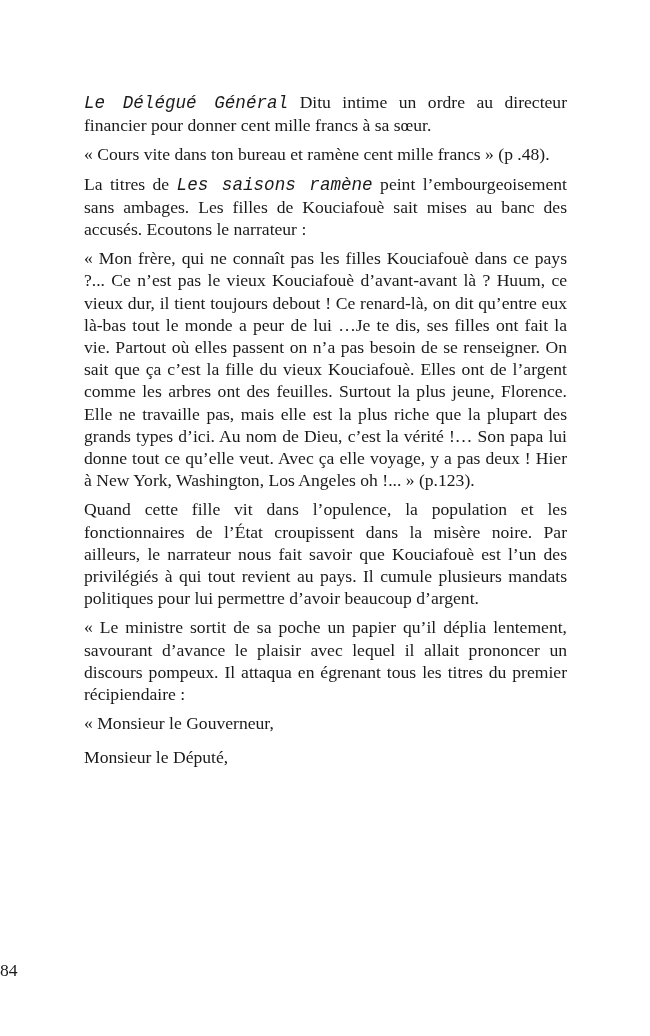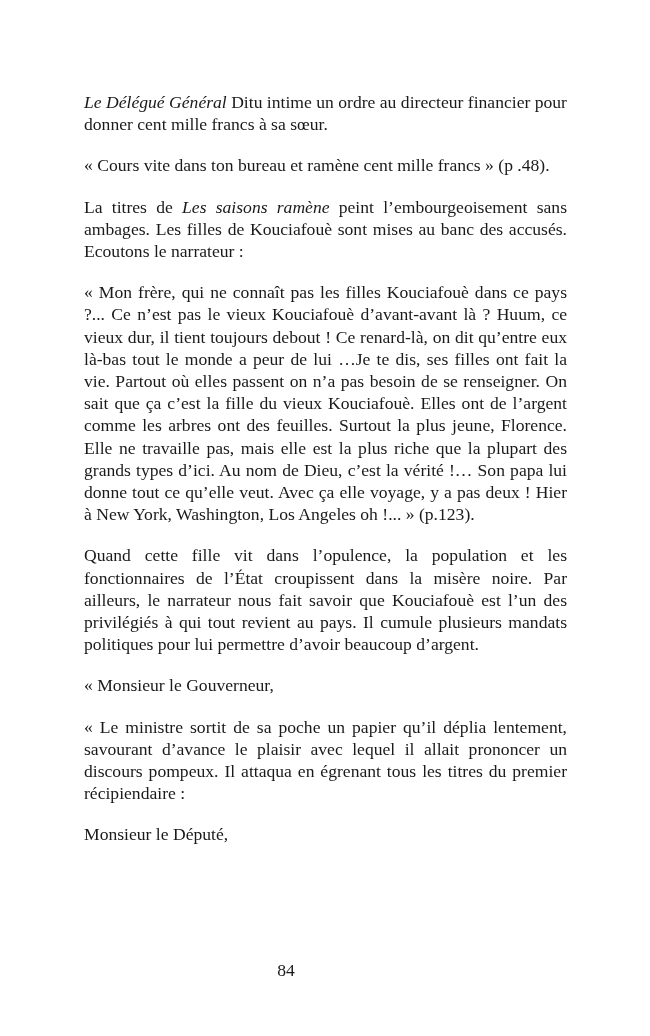--- a/index.html
+++ b/index.html
@@ -22,71 +22,71 @@
       width: 483px;
     }
     .para {
       margin: 0;
       font-size: 17.6px;
       line-height: 22.2px;
       text-align: justify;
       hyphens: none;
     }
     .para + .para {
-      margin-top: 19px;
+      margin-top: 7px;
     }
     .para.short + .para.short {
-      margin-top: 32px;
-      font-weight: bold;
+      margin-top: 12px;
     }
     .it {
       font-style: italic;
+      font-family: Liberation Mono, monospace;
     }
     .page-number {
       position: absolute;
       left: 0;
       width: 572px;
       top: 959px;
-      text-align: center;
+      text-align: left;
       font-size: 17.6px;
       line-height: 22px;
     }
   </style>
 </head>
 <body>
 
 <div class="page">
   <div class="page-body">
 
     <p class="para">
       <span class="it">Le Délégué Général</span><span> Ditu intime un ordre au directeur financier pour donner cent mille francs à sa sœur.</span>
     </p>
 
     <p class="para">
       <span>« Cours vite dans ton bureau et ramène cent mille francs » (p .48).</span>
     </p>
 
     <p class="para">
-      <span>La titres de </span><span class="it">Les saisons ramène</span><span> peint l’embourgeoisement sans ambages. Les filles de Kouciafouè sont mises au banc des accusés. Ecoutons le narrateur :</span>
+      <span>La titres de </span><span class="it">Les saisons ramène</span><span> peint l’embourgeoisement sans ambages. Les filles de Kouciafouè sait mises au banc des accusés. Ecoutons le narrateur :</span>
     </p>
 
     <p class="para">
       <span>« Mon frère, qui ne connaît pas les filles Kouciafouè dans ce pays ?... Ce n’est pas le vieux Kouciafouè d’avant-avant là ? Huum, ce vieux dur, il tient toujours debout ! Ce renard-là, on dit qu’entre eux là-bas tout le monde a peur de lui …Je te dis, ses filles ont fait la vie. Partout où elles passent on n’a pas besoin de se renseigner. On sait que ça c’est la fille du vieux Kouciafouè. Elles ont de l’argent comme les arbres ont des feuilles. Surtout la plus jeune, Florence. Elle ne travaille pas, mais elle est la plus riche que la plupart des grands types d’ici. Au nom de Dieu, c’est la vérité !… Son papa lui donne tout ce qu’elle veut. Avec ça elle voyage, y a pas deux ! Hier à New York, Washington, Los Angeles oh !... » (p.123).</span>
     </p>
 
     <p class="para">
       <span>Quand cette fille vit dans l’opulence, la population et les fonctionnaires de l’État croupissent dans la misère noire. Par ailleurs, le narrateur nous fait savoir que Kouciafouè est l’un des privilégiés à qui tout revient au pays. Il cumule plusieurs mandats politiques pour lui permettre d’avoir beaucoup d’argent.</span>
     </p>
 
+    <p class="para">
+      <span>« Le ministre sortit de sa poche un papier qu’il déplia lentement, savourant d’avance le plaisir avec lequel il allait prononcer un discours pompeux. Il attaqua en égrenant tous les titres du premier récipiendaire :</span>
+    </p>
+
     <p class="para short">
       <span>« Monsieur le Gouverneur,</span>
-    </p>
-
-    <p class="para">
-      <span>« Le ministre sortit de sa poche un papier qu’il déplia lentement, savourant d’avance le plaisir avec lequel il allait prononcer un discours pompeux. Il attaqua en égrenant tous les titres du premier récipiendaire :</span>
     </p>
 
     <p class="para short">
       <span>Monsieur le Député,</span>
     </p>
 
   </div>
 
   <div class="page-number">84</div>
 </div>

